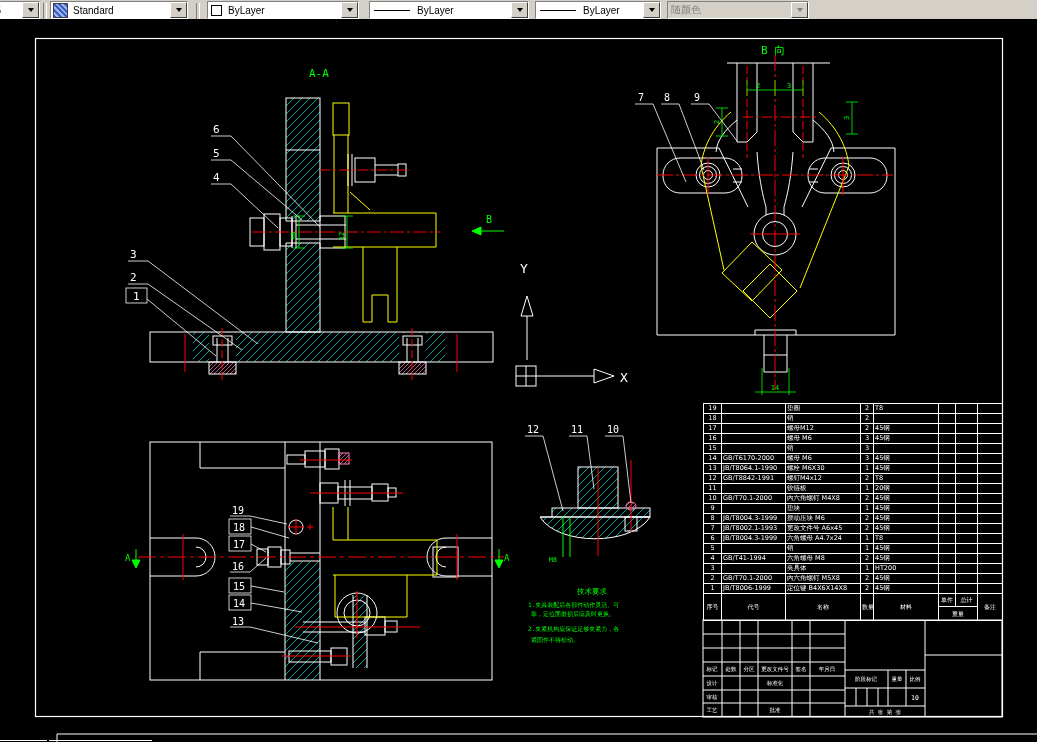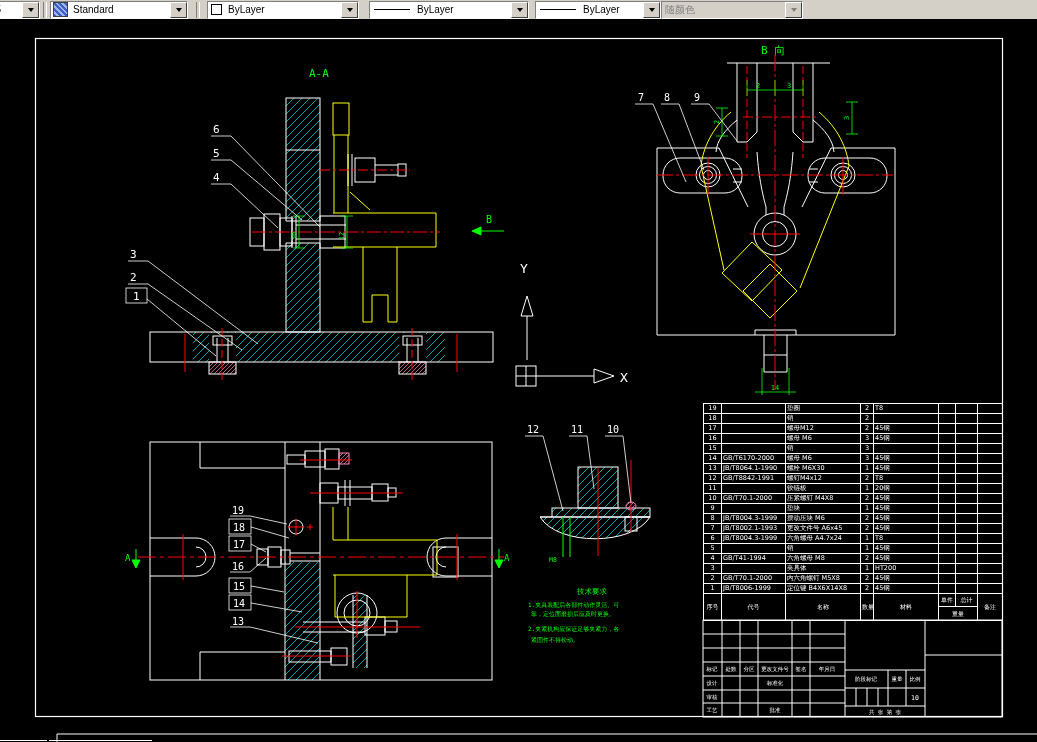--- a/index.html
+++ b/index.html
@@ -1,19 +1,19 @@
 <!DOCTYPE html>
 <html><head>
 <meta charset="utf-8">
 <style>
   html,body{margin:0;padding:0;background:#000;width:1037px;height:742px;overflow:hidden;
     font-family:"Liberation Sans",sans-serif;}
   
   .toolbar{position:absolute;left:0;top:0;width:1037px;height:19px;background:#d4d0c8;
-    border-bottom:1px solid #404040;display:flex;align-items:center;font-size:10px;color:#000;}
+    border-bottom:1px solid #404040;display:flex;align-items:flex-end;font-size:10px;color:#000;}
   .combo{height:16px;background:#fff;border:1px solid;border-color:#808080 #fff #fff #808080;
     display:flex;align-items:center;overflow:hidden;}
   .combo .ctext{flex:1;padding-left:3px;white-space:nowrap;font-family:"Liberation Sans",sans-serif;}
   .combo .cbtn{width:15px;height:14px;background:#d4d0c8;border:1px solid;border-color:#fff #404040 #404040 #fff;
     display:flex;align-items:center;justify-content:center;flex:none;}
   .tri{width:0;height:0;border-left:3px solid transparent;border-right:3px solid transparent;border-top:4px solid #000;}
   .combo.disabled{background:#d4d0c8;color:#808080;}
   .combo.disabled .tri{border-top-color:#808080;}
   .sep{width:2px;height:16px;border-left:1px solid #808080;border-right:1px solid #fff;margin:0 3px;flex:none;}
   .styleicon{width:13px;height:13px;margin:0 2px;flex:none;
@@ -66,21 +66,21 @@
         <span class="tri"></span>
       </span>
   </div>
   <div class="combo" style="width:124px;margin-left:6px;">
     <span class="lineglyph"></span>
     <span class="ctext">ByLayer</span>
     <span class="cbtn">
         <span class="tri"></span>
       </span>
   </div>
-  <div class="combo disabled" style="width:140px;margin-left:0;">
+  <div class="combo disabled" style="width:140px;margin-left:6px;">
     <span class="ctext">随颜色</span>
     <span class="cbtn">
         <span class="tri"></span>
       </span>
   </div>
 </div>
 
 <div class="canvas">
 <svg width="1037" height="723" viewBox="0 19 1037 723">
   <defs>
@@ -479,21 +479,21 @@
           <td>铰链板</td>
           <td class="c">1</td>
           <td>20钢</td>
           <td></td>
           <td></td>
           <td></td>
         </tr>
         <tr>
           <td class="c">10</td>
           <td>GB/T70.1-2000</td>
-          <td>压紧螺钉 M4X8</td>
+          <td>内六角螺钉 M4X8</td>
           <td class="c">2</td>
           <td>45钢</td>
           <td></td>
           <td></td>
           <td></td>
         </tr>
         <tr>
           <td class="c">9</td>
           <td></td>
           <td>垫块</td>

